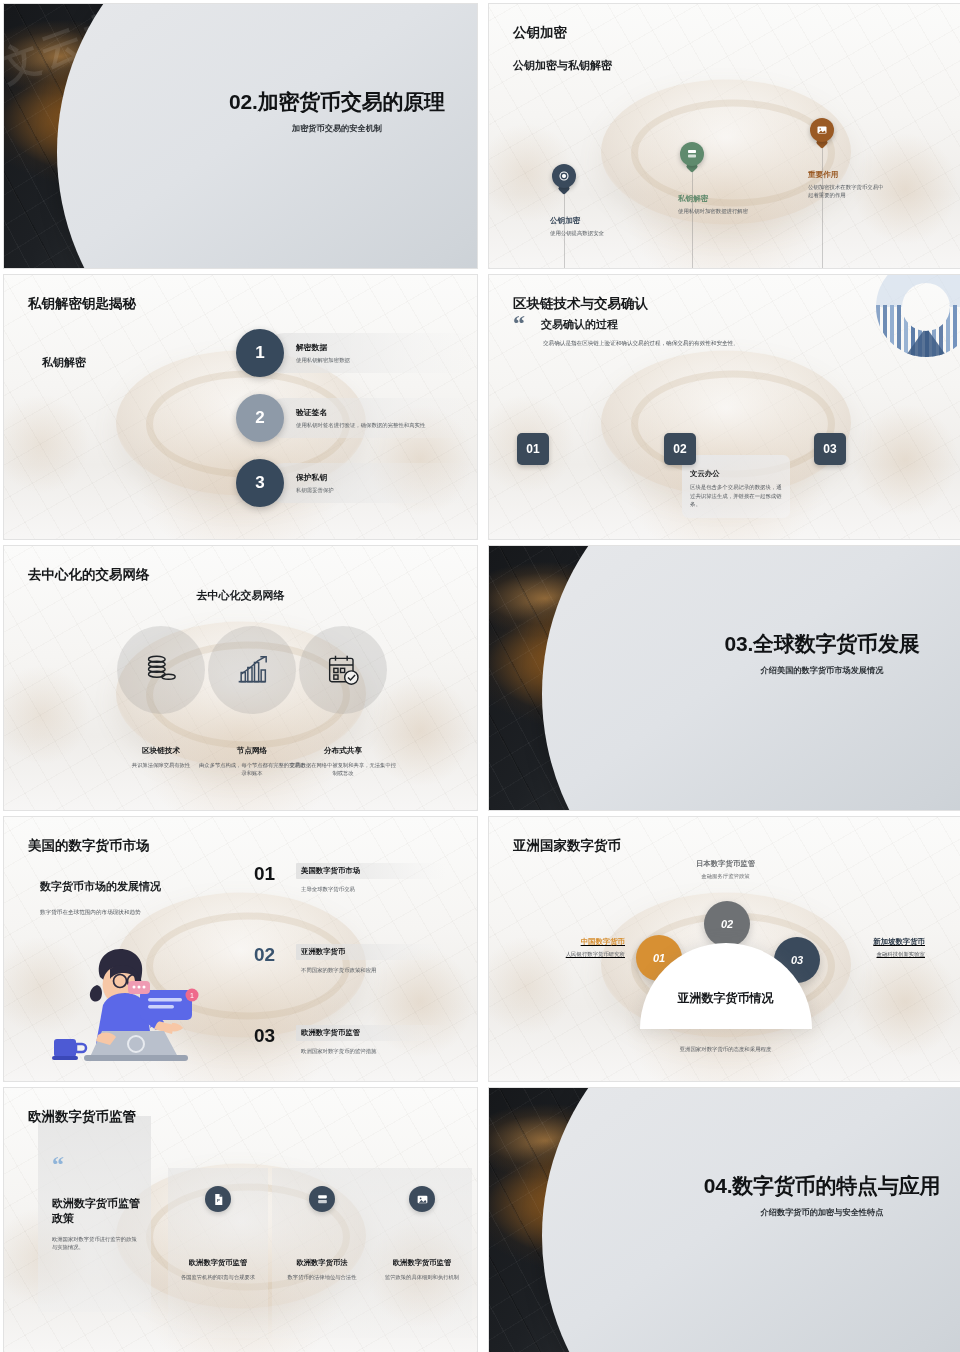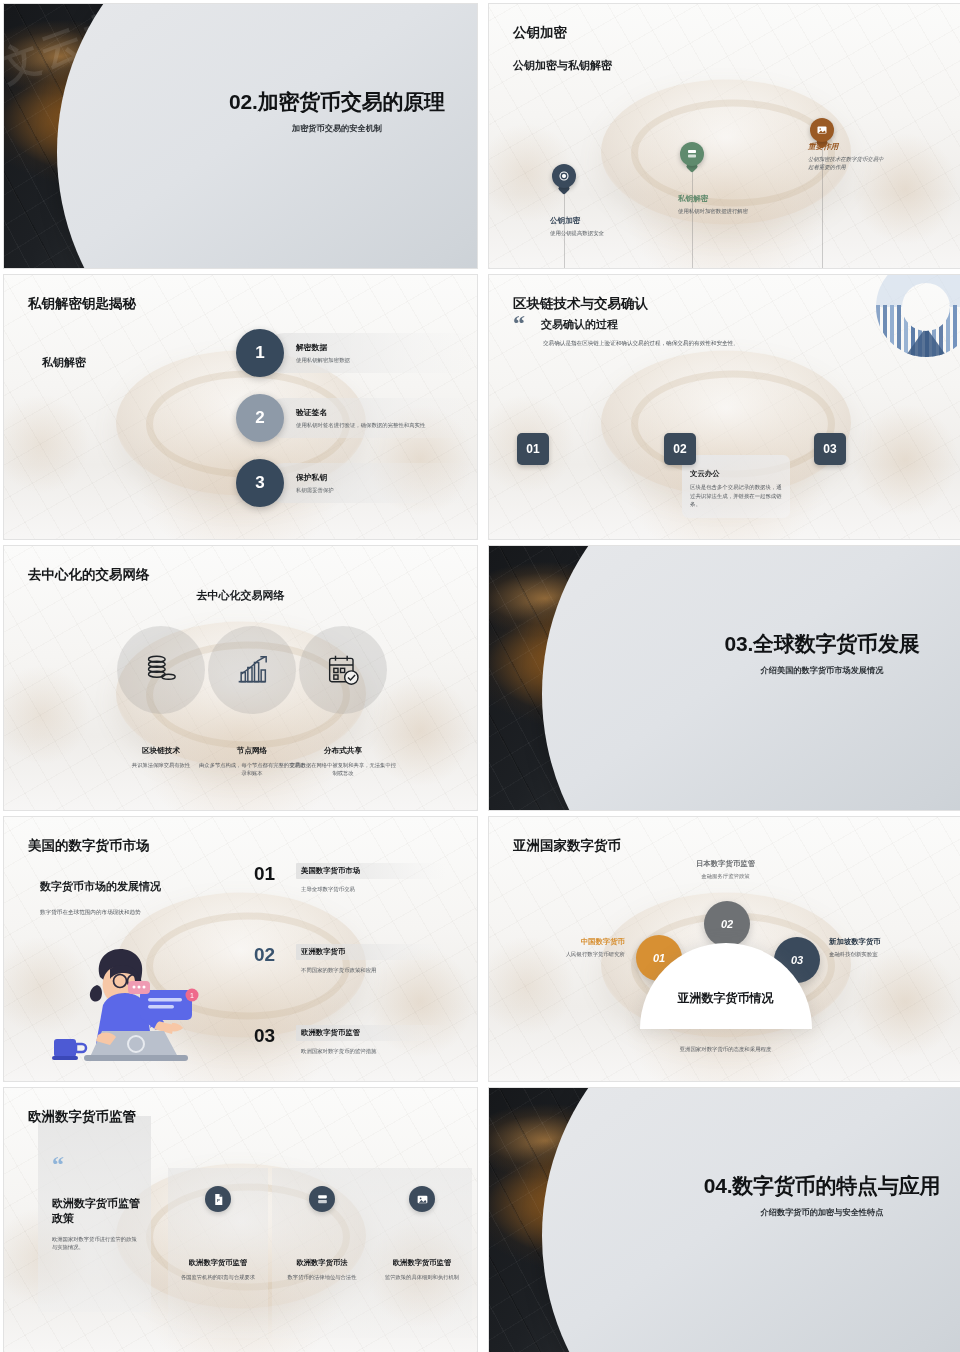--- a/index.html
+++ b/index.html
@@ -199,21 +199,21 @@
     display: flex; align-items: flex-end; justify-content: center;
     box-shadow: 0 0 16px rgba(120,120,120,0.18);
   }
   .dome span { font-size: 12px; font-weight: bold; color: #15171a; margin-bottom: 22px; }
   .d8 {
     position: absolute; width: 46px; height: 46px; border-radius: 50%;
     display: flex; align-items: center; justify-content: center; z-index: 5;
     color: #fff; font-size: 11px; font-weight: bold; font-style: italic;
     box-shadow: 0 3px 8px rgba(0,0,0,0.18);
   }
-  .lbl8 { position: absolute; z-index: 7; }
+  .lbl8 { position: absolute; z-index: 7; text-decoration: underline; }
   .lbl8 .h { font-size: 7.4px; font-weight: bold; }
   .lbl8 .p { font-size: 5.4px; color: #55595e; margin-top: 4px; }
 
   
   .panel9 {
     position: absolute; left: 34px; top: 28px; width: 113px; height: 196px;
     background: linear-gradient(180deg, rgba(226,226,226,0.80), rgba(238,238,238,0.45));
     z-index: 3;
   }
   .col9 { position: absolute; z-index: 5; width: 100px; text-align: center; }
@@ -285,21 +285,21 @@
     </div>
 
     <div class="tl-item" style="left:321px;top:114px;">
       <div class="tl-pin" style="background:#9a5a24;">
         <svg width="12" height="12" viewBox="0 0 24 24" fill="#fff">
           <rect x="3" y="5" width="18" height="14" rx="2"></rect>
           <circle cx="8.5" cy="10" r="1.6" fill="#9a5a24"></circle>
           <path d="M5 18l5-5 3.5 3.5L17 13l2 2.5V18z" fill="#9a5a24"></path>
         </svg>
       </div>
-      <div style="margin-left:-2px;font-style:italic;">
+      <div style="margin-top:28px;margin-left:-2px;">
         <div class="tl-h" style="color:#9a5a24;">重要作用</div>
         <div class="tl-p">公钥加密技术在数字货币交易中起着重要的作用</div>
       </div>
     </div>
   </div>
 
   <div class="slide">
     <div class="bgsoft"></div>
     <div class="coinring"></div>
     <div class="stitle">私钥解密钥匙揭秘</div>
@@ -536,21 +536,21 @@
     <div class="d8" style="left:285px;top:120px;background:#3a4a5c;">03</div>
 
     <div class="dome">
       <span>亚洲数字货币情况</span>
     </div>
 
     <div class="lbl8" style="left:52px;top:120px;width:84px;text-align:right;">
       <div class="h" style="color:#d79033;">中国数字货币</div>
       <div class="p">人民银行数字货币研究所</div>
     </div>
-    <div class="lbl8" style="left:340px;top:120px;width:96px;text-align:left;">
+    <div class="lbl8" style="left:340px;top:120px;width:96px;text-align:right;">
       <div class="h" style="color:#2c3a49;">新加坡数字货币</div>
       <div class="p">金融科技创新实验室</div>
     </div>
 
     <div style="position:absolute;left:0;right:0;bottom:28px;text-align:center;font-size:5.4px;color:#55595e;z-index:7;">亚洲国家对数字货币的态度和采用程度</div>
   </div>
 
   <div class="slide">
     <div class="bgsoft"></div>
     <div class="coinring"></div>

